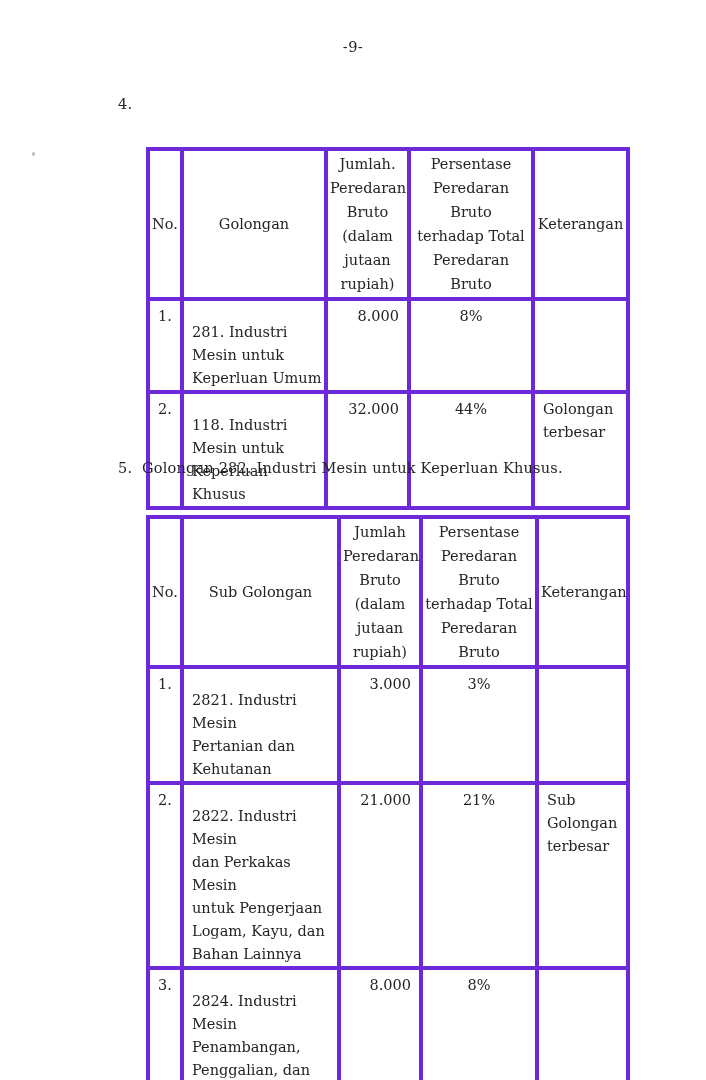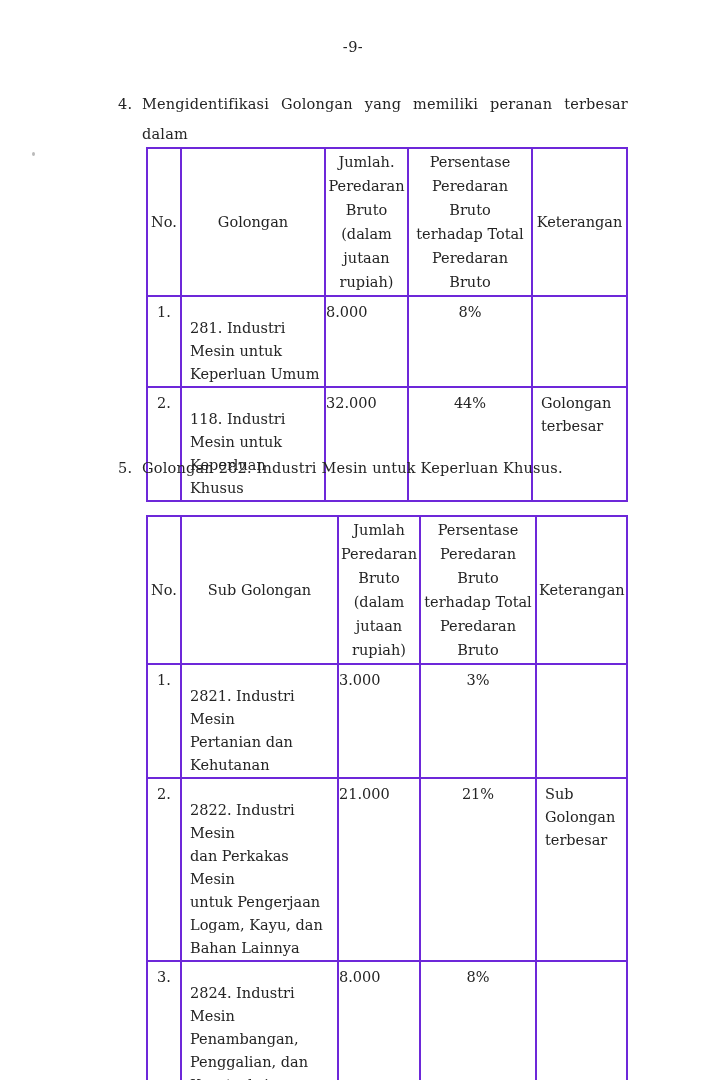--- a/index.html
+++ b/index.html
@@ -22,26 +22,26 @@
   .jline{text-align:justify;text-align-last:justify;}
   .nline{text-align:left;}
   .item-4{left:118px;top:90px;}
   .item-5{left:118px;top:454px;}
 
   table.doc{
     position:absolute;border-collapse:collapse;table-layout:fixed;
     font-size:14.5px;color:#242424;border:1px solid #3f3f3f;
   }
   .doc td{
-    border:2px solid #6d28d9;overflow:hidden;padding:0;
+    border:4px solid #6d28d9;overflow:hidden;padding:0;
   }
   .doc td.hc{text-align:center;vertical-align:middle;white-space:pre-line;line-height:24px;padding:1px 2px;}
   .doc td.no{text-align:center;vertical-align:top;line-height:23px;padding-top:4px;}
   .doc td.nm{text-align:left;vertical-align:top;white-space:pre-line;line-height:23px;padding:20px 2px 0 8px;}
-  .doc td.br{text-align:left;vertical-align:top;line-height:23px;padding:4px 8px 0 0;}
+  .doc td.br{text-align:right;vertical-align:top;line-height:23px;padding:4px 8px 0 0;}
   .doc td.pc{text-align:center;vertical-align:top;line-height:23px;padding-top:4px;}
   .doc td.kt{text-align:left;vertical-align:top;white-space:pre-line;line-height:23px;padding:4px 2px 0 8px;}
 
   .t1{left:146px;top:147px;width:482px;}
   .t1 tr.hr{height:145px;}
   .t1 tr.r1{height:73px;}
   .t1 tr.r2{height:74px;}
 
   .t2{left:146px;top:515px;width:482px;}
   .t2 tr.hr{height:147px;}
@@ -53,21 +53,20 @@
 <body>
 
 <div class="page">
 
   <div class="pagenum">-9-</div>
   <div class="speck"></div>
 
   <section class="item item-4">
     <span class="marker">4.</span>
     <div class="ptext">
-      <div class="jline">Mengidentifikasi Golongan yang memiliki peranan terbesar dalam</div>
     </div>
   </section>
 
   <table class="doc t1">
     <colgroup>
       <col style="width:34px">
         <col style="width:144px">
         <col style="width:83px">
         <col style="width:124px">
         <col style="width:95px">

